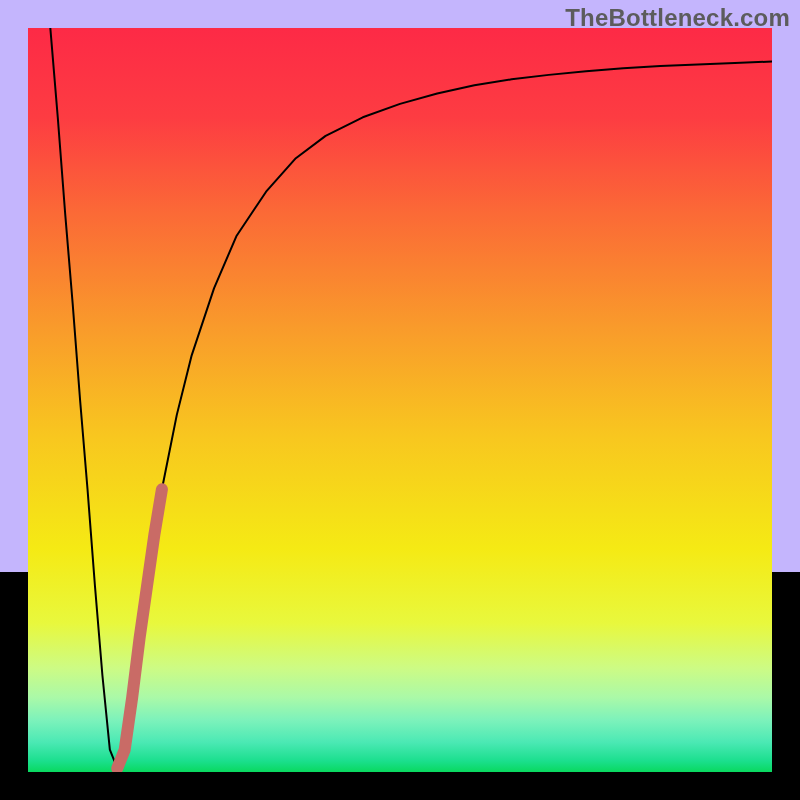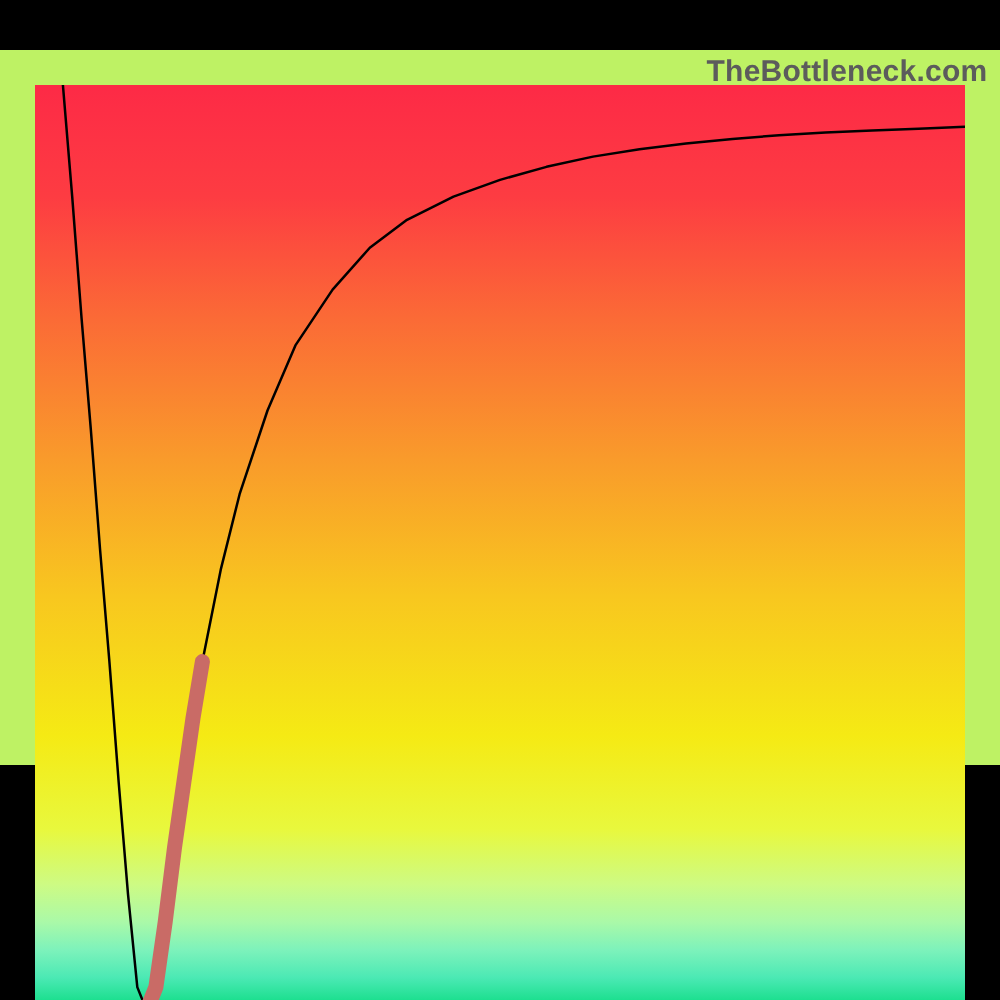--- a/index.html
+++ b/index.html
@@ -1,22 +1,21 @@
 <!DOCTYPE html>
 <html><head>
 <meta charset="utf-8">
 <style>
   * { margin: 0; padding: 0; box-sizing: border-box; }
   html, body { width: 800px; height: 800px; overflow: hidden; background: #000; }
   .frame {
     position: relative;
     width: 800px;
     height: 572px;
-    background: #bef264;
-    margin-top: 40px;
+    background: #c4b5fd;
   }
   .watermark {
     position: absolute;
     top: 4px;
     right: 10px;
     font-family: Arial, Helvetica, sans-serif;
     font-size: 24px;
     font-weight: 600;
     color: #5c5c5c;
     letter-spacing: 0.2px;

